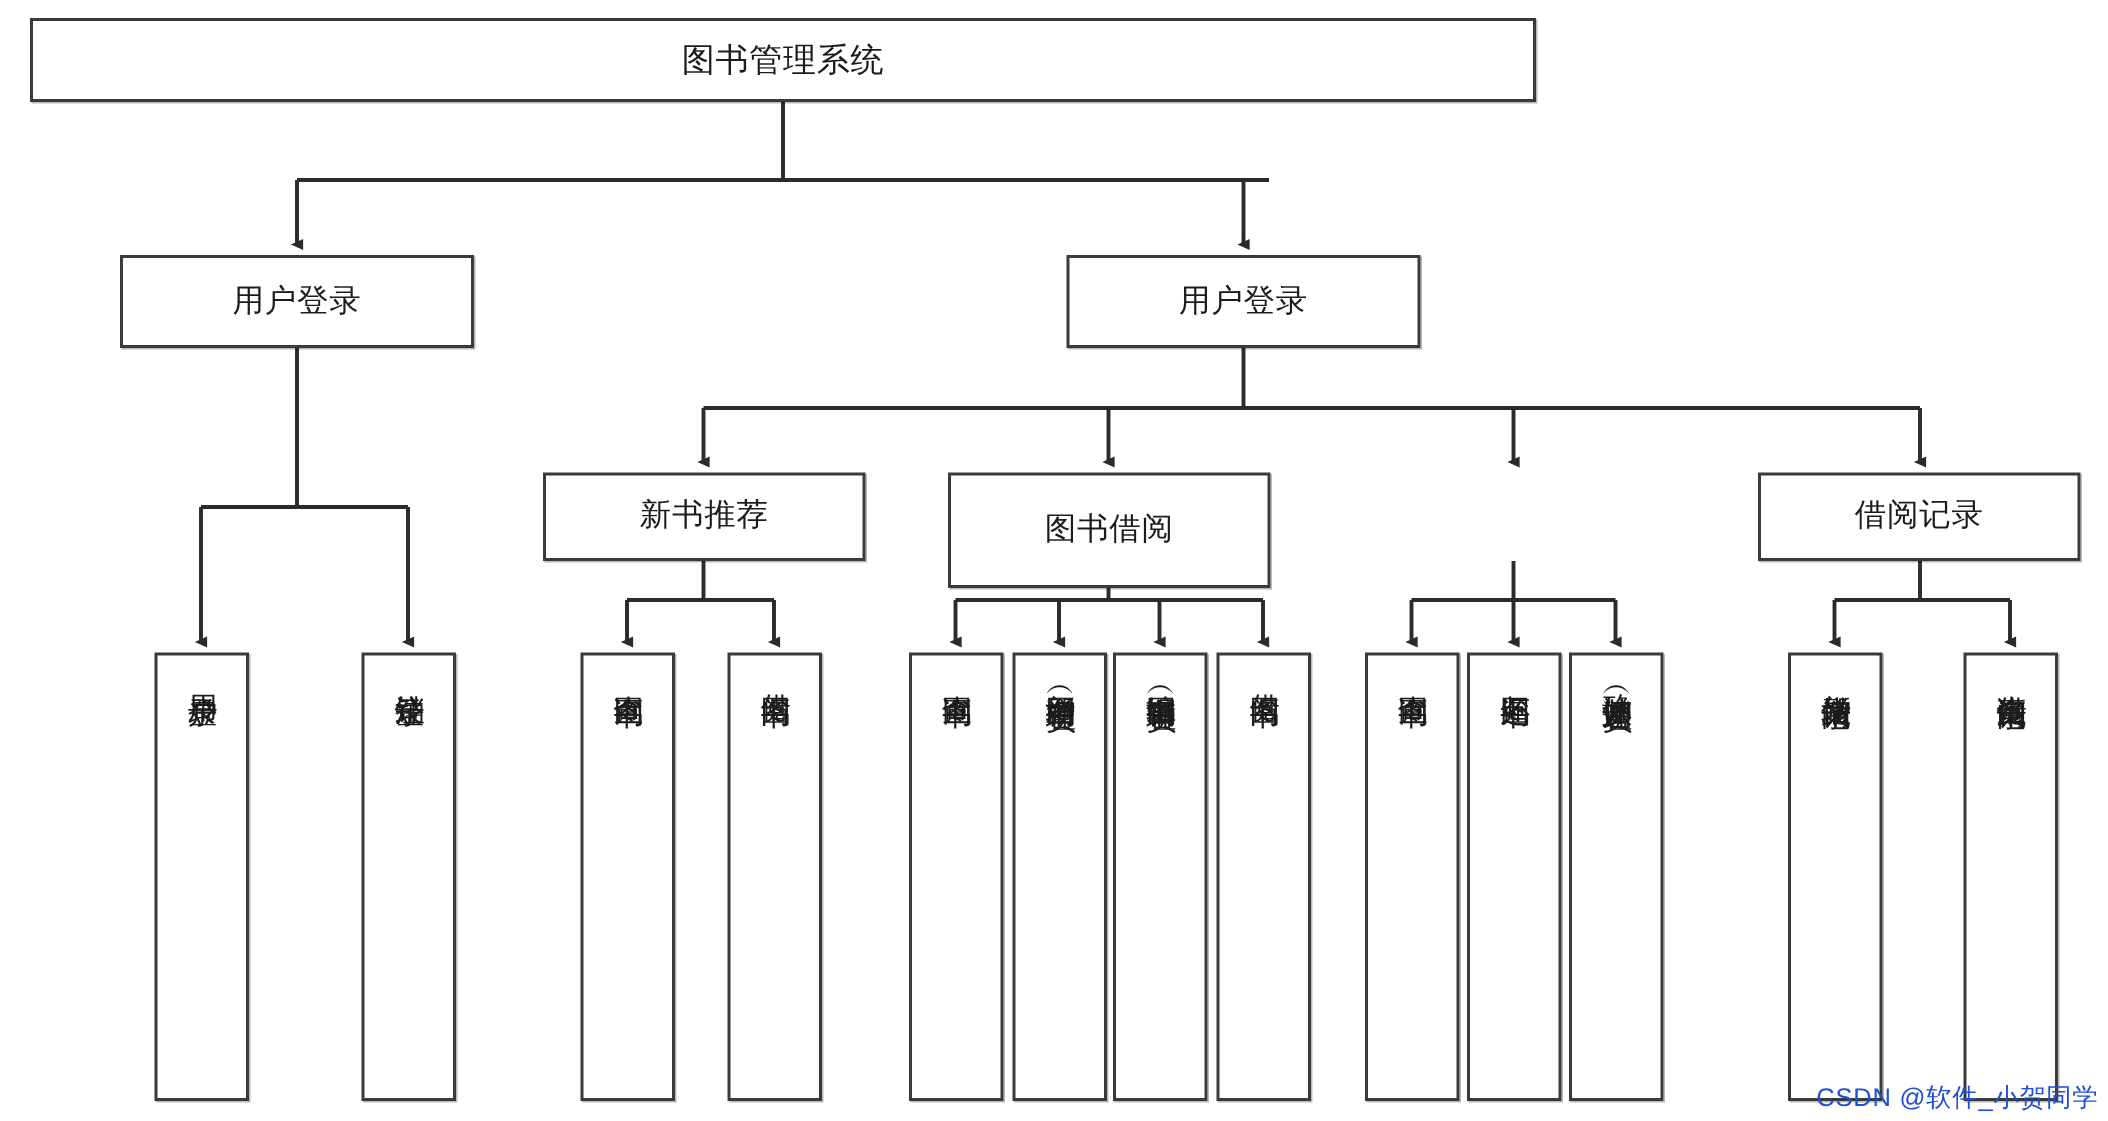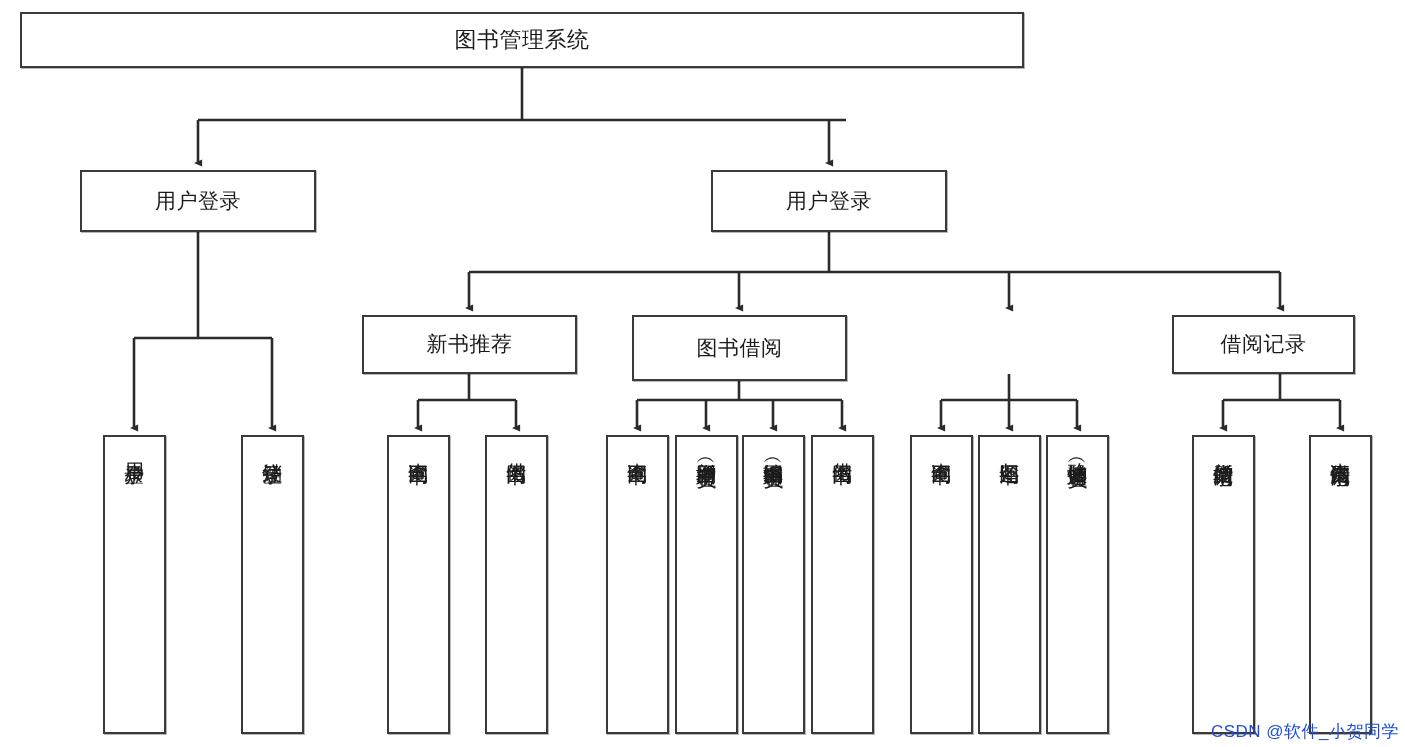--- a/index.html
+++ b/index.html
@@ -132,24 +132,24 @@
   <div class="node horizontal" style="left:80px; top:170px; width:236px; height:62px;">
     <span class="node-label">用户登录</span>
   </div>
   <div class="node horizontal" style="left:711px; top:170px; width:236px; height:62px;">
     <span class="node-label">用户登录</span>
   </div>
 
   <div class="node horizontal" style="left:362px; top:315px; width:215px; height:59px;">
     <span class="node-label">新书推荐</span>
   </div>
-  <div class="node horizontal" style="left:632px; top:315px; width:215px; height:66px;">
+  <div class="node horizontal" style="left:632px; top:315px; width:215px; height:77px;">
     <span class="node-label">图书借阅</span>
   </div>
-  <div class="node horizontal" style="left:1172px; top:315px; width:183px; height:59px;">
+  <div class="node horizontal" style="left:1172px; top:315px; width:215px; height:59px;">
     <span class="node-label">借阅记录</span>
   </div>
 
   <div class="node vertical" style="left:103px; top:435px; width:63px; height:299px;">
     <span class="node-label">用户登录</span>
   </div>
   <div class="node vertical" style="left:241px; top:435px; width:63px; height:299px;">
     <span class="node-label">注销登录</span>
   </div>
 

